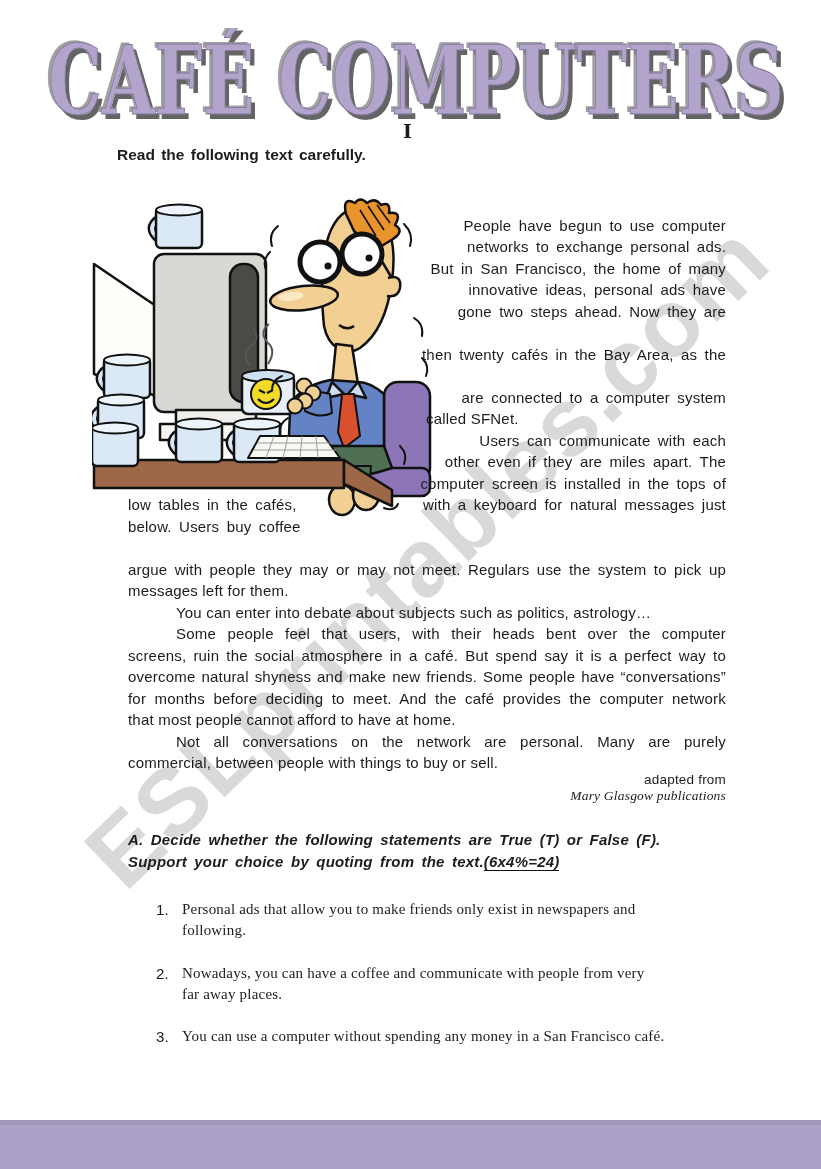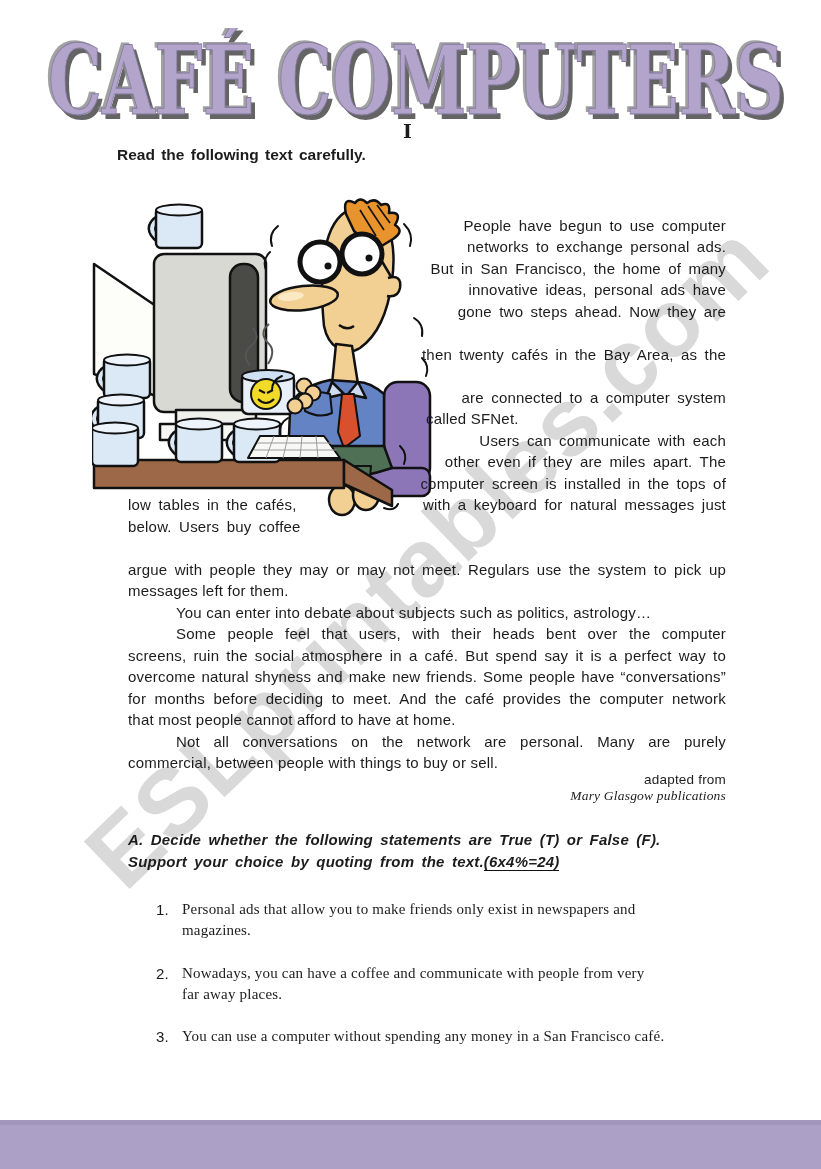--- a/index.html
+++ b/index.html
@@ -200,21 +200,21 @@
     <div class="ln" style="top:752px">commercial, between people with things to buy or sell.</div>
 
     <div class="ln r sm" style="top:769px">adapted from</div>
     <div class="ln r sm it" style="top:785px">Mary Glasgow publications</div>
 
     <div class="ln b ws" style="top:829px">A. Decide whether the following statements are True (T) or False (F).</div>
     <div class="ln b ws" style="top:851px"><span>Support your choice by quoting from the text.</span><span class="score">(6x4%=24)</span></div>
 
     <div class="ln num" style="top:899px;left:28px">1.</div>
     <div class="ln itx" style="top:899px">Personal ads that allow you to make friends only exist in newspapers and</div>
-    <div class="ln itx" style="top:920px">magazines.</div>
+    <div class="ln itx" style="top:920px">following.</div>
 
     <div class="ln num" style="top:963px;left:28px">2.</div>
     <div class="ln itx" style="top:963px">Nowadays, you can have a coffee and communicate with people from very</div>
     <div class="ln itx" style="top:984px">far away places.</div>
 
     <div class="ln num" style="top:1026px;left:28px">3.</div>
     <div class="ln itx" style="top:1026px">You can use a computer without spending any money in a San Francisco café.</div>
   </div>
 
   <div id="footer-bar"></div>

